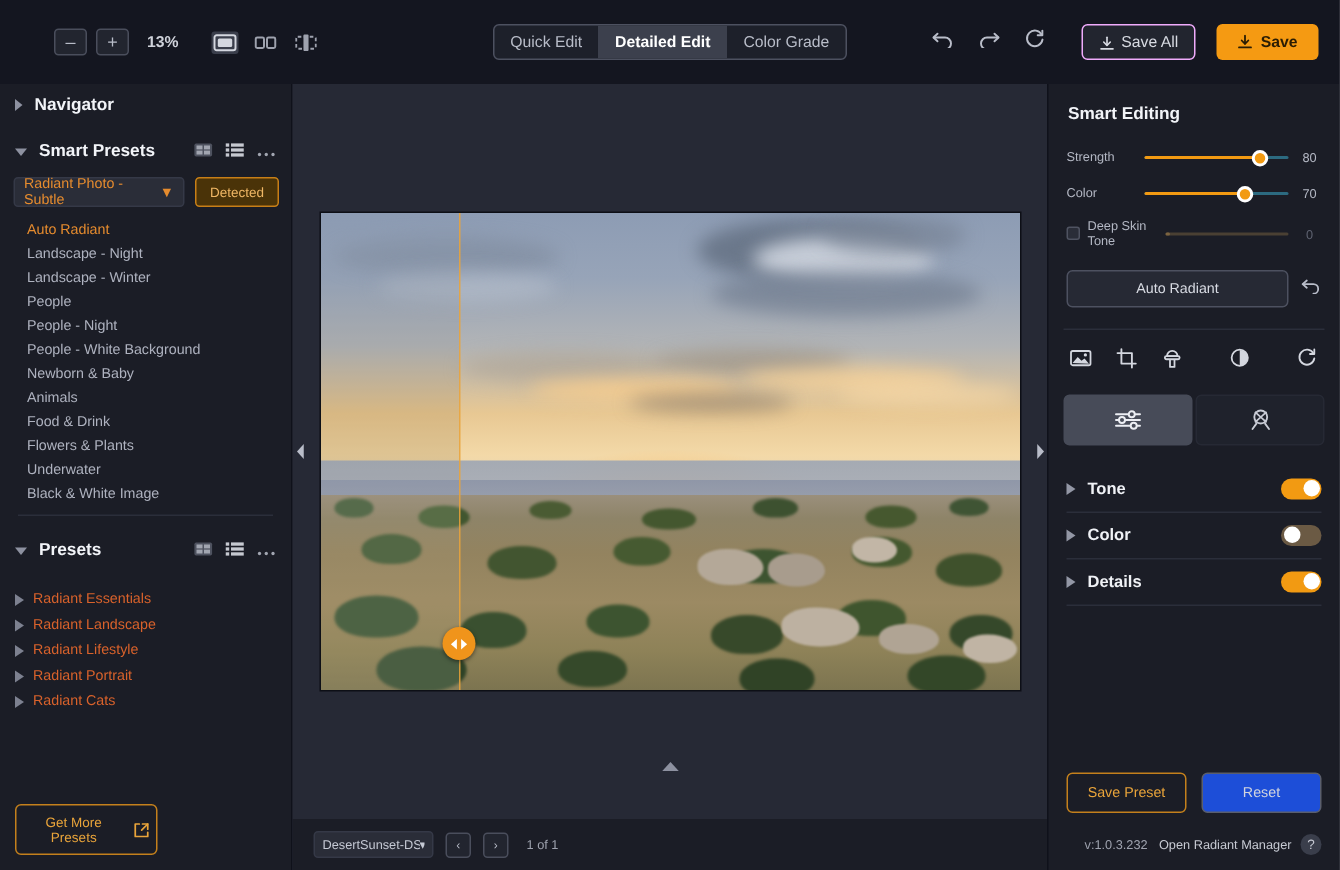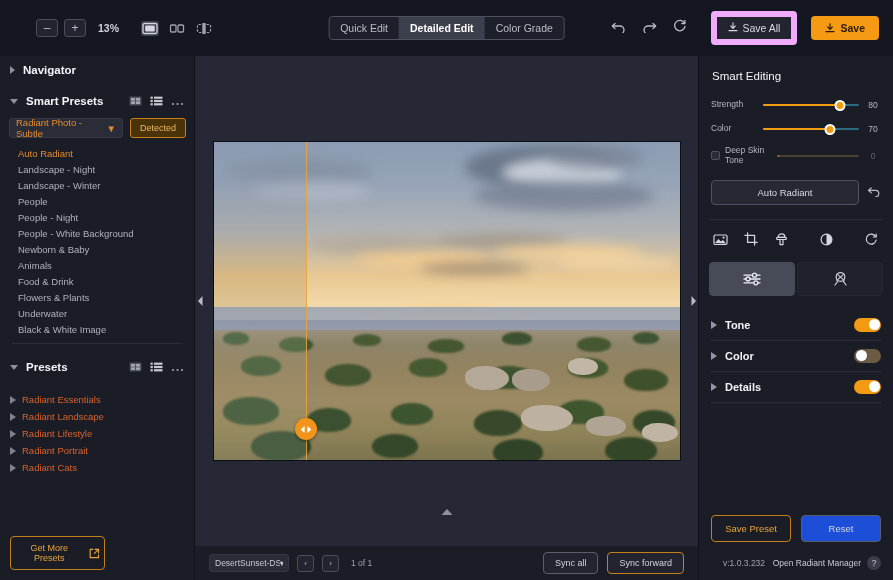--- a/index.html
+++ b/index.html
@@ -40,22 +40,22 @@
   .mode-tab {
     font-size: 10.5px; padding: 5px 11px; color: #b9bdc9; cursor: pointer;
     background: transparent; border: none; font-family: inherit;
   }
   .mode-tab.active { background: #3c404d; color: #ffffff; font-weight: bold; }
 
   .top-right { margin-left: auto; display: flex; align-items: center; gap: 14px; margin-right: 14px; }
   .hist-icons { display: flex; gap: 16px; align-items: center; margin-right: 10px; }
   .hist-icons div { cursor: pointer; }
   .btn-saveall {
-    display: flex; align-items: flex-start; gap: 5px;
-    border: 6px solid #f0abfc; border-radius: 4px; background: #22252f;
+    display: flex; align-items: flex-end; gap: 5px;
+    border: 1px solid #f0abfc; border-radius: 4px; background: #22252f;
     color: #d7dae2; font-size: 10.5px; padding: 5px 11px; cursor: pointer;
   }
   .btn-save {
     display: flex; align-items: center; gap: 5px;
     border: none; border-radius: 4px; background: #f59a12;
     color: #2a1d04; font-size: 10.5px; font-weight: bold; padding: 6px 14px; cursor: pointer;
   }
 
   
   .body { flex: 1; display: flex; min-height: 0; }
@@ -188,21 +188,21 @@
     border: 1px solid #5a5e6c; border-radius: 4px; background: #22252f;
     color: #d2d5de; font-size: 9px; padding: 5px 11px; cursor: pointer; font-family: inherit;
   }
   .btn-sync.accent { border-color: #c4801c; }
 
   
   .right {
     width: 195px; flex: 0 0 195px; background: #1b1d26;
     border-left: 1px solid #0f111a; display: flex; flex-direction: column;
   }
-  .right-title { font-size: 11.5px; font-weight: normal; color: #f2f4f8; padding: 14px 0 0 13px; }
+  .right-title { font-size: 11.5px; font-weight: bold; color: #f2f4f8; padding: 14px 0 0 13px; }
 
   .slider-block { padding: 16px 12px 0 12px; }
   .srow { display: flex; align-items: center; margin-bottom: 10px; }
   .slabel { font-size: 8.5px; color: #b4b8c4; width: 46px; line-height: 1.15; }
   .slabel.two { width: 46px; }
   .strack { flex: 1; height: 14px; position: relative; display: flex; align-items: center; margin: 0 6px; }
   .strack .bar { position: absolute; left: 0; right: 0; height: 2.5px; background: #2c6a80; border-radius: 2px; }
   .strack .fill { position: absolute; left: 0; height: 2.5px; background: #f29a12; border-radius: 2px; }
   .strack .knob {
     position: absolute; width: 11px; height: 11px; border-radius: 50%;
@@ -570,24 +570,20 @@
       </div>
 
       <div class="bottombar">
         <div class="file-select">
           <span>DesertSunset-DSCF0</span>
           <span class="caret">▾</span>
         </div>
         <div class="navbtn">‹</div>
         <div class="navbtn">›</div>
         <div class="pagecount">1 of 1</div>
-        <div class="sync-wrap">
-          <button class="btn-sync">Sync all</button>
-          <button class="btn-sync accent">Sync forward</button>
-        </div>
       </div>
     </div>
 
     <div class="right">
       <div class="right-title">Smart Editing</div>
 
       <div class="slider-block">
         <div class="srow">
           <div class="slabel">Strength</div>
           <div class="strack">

